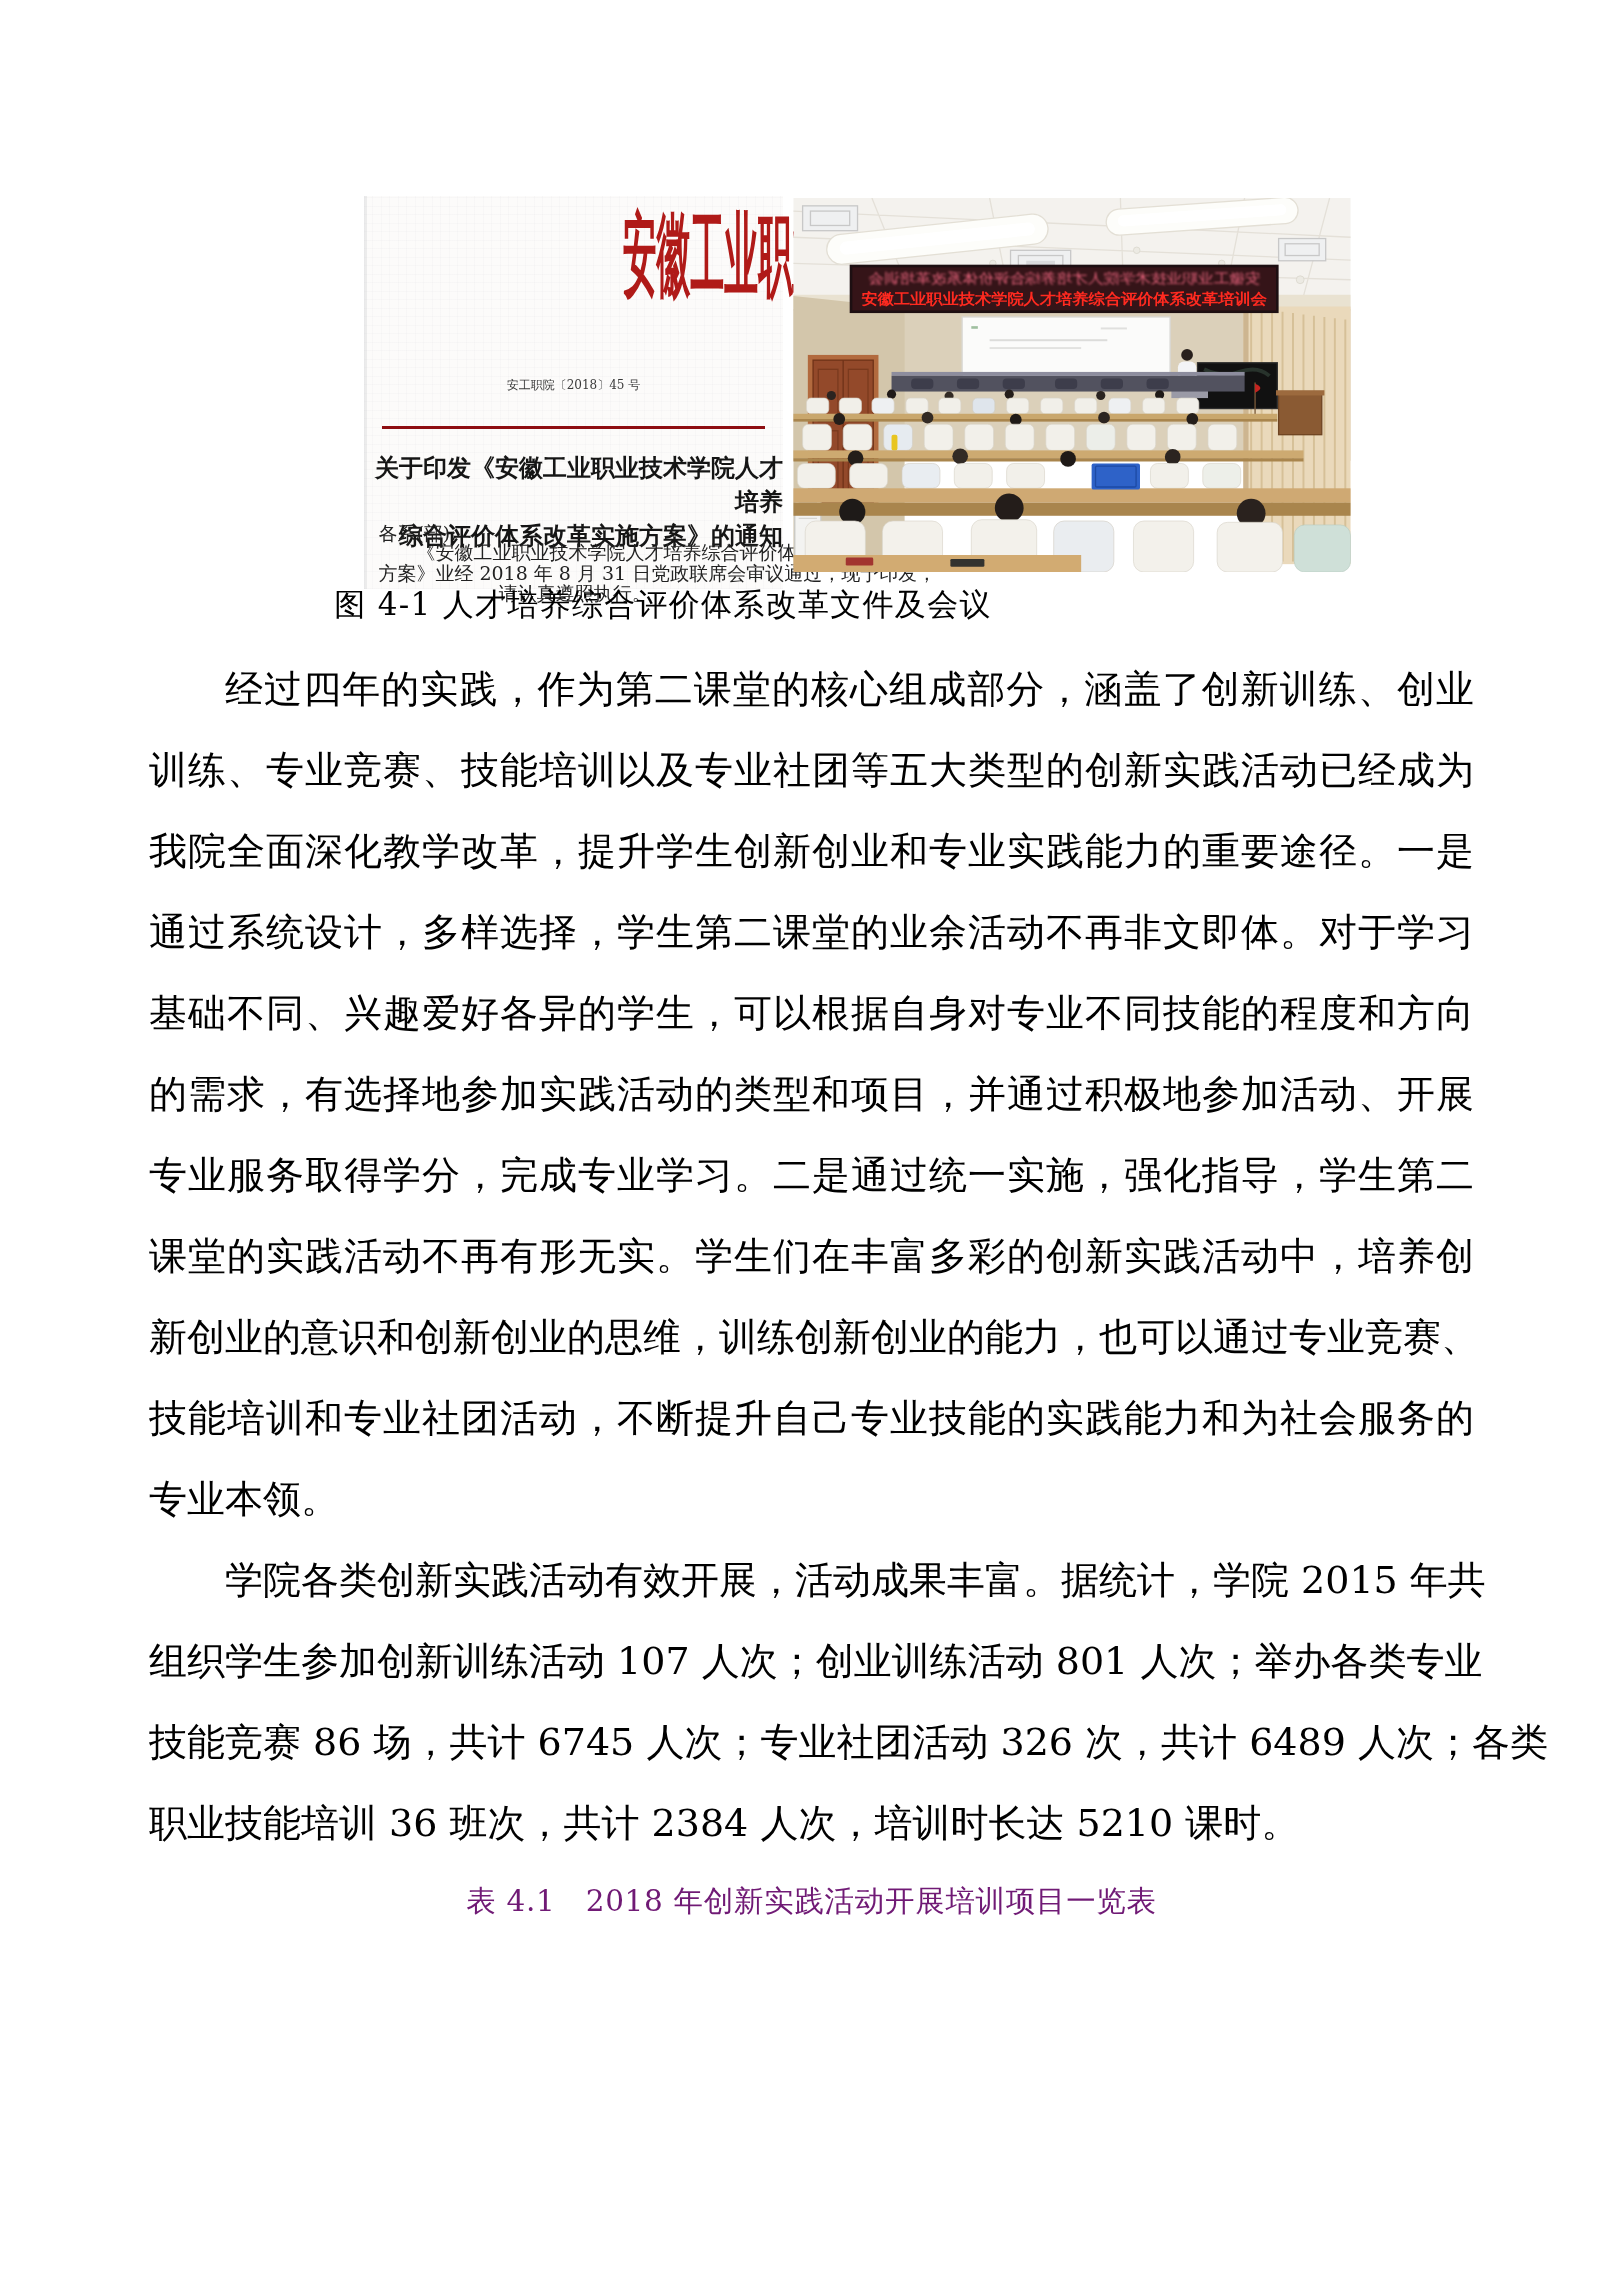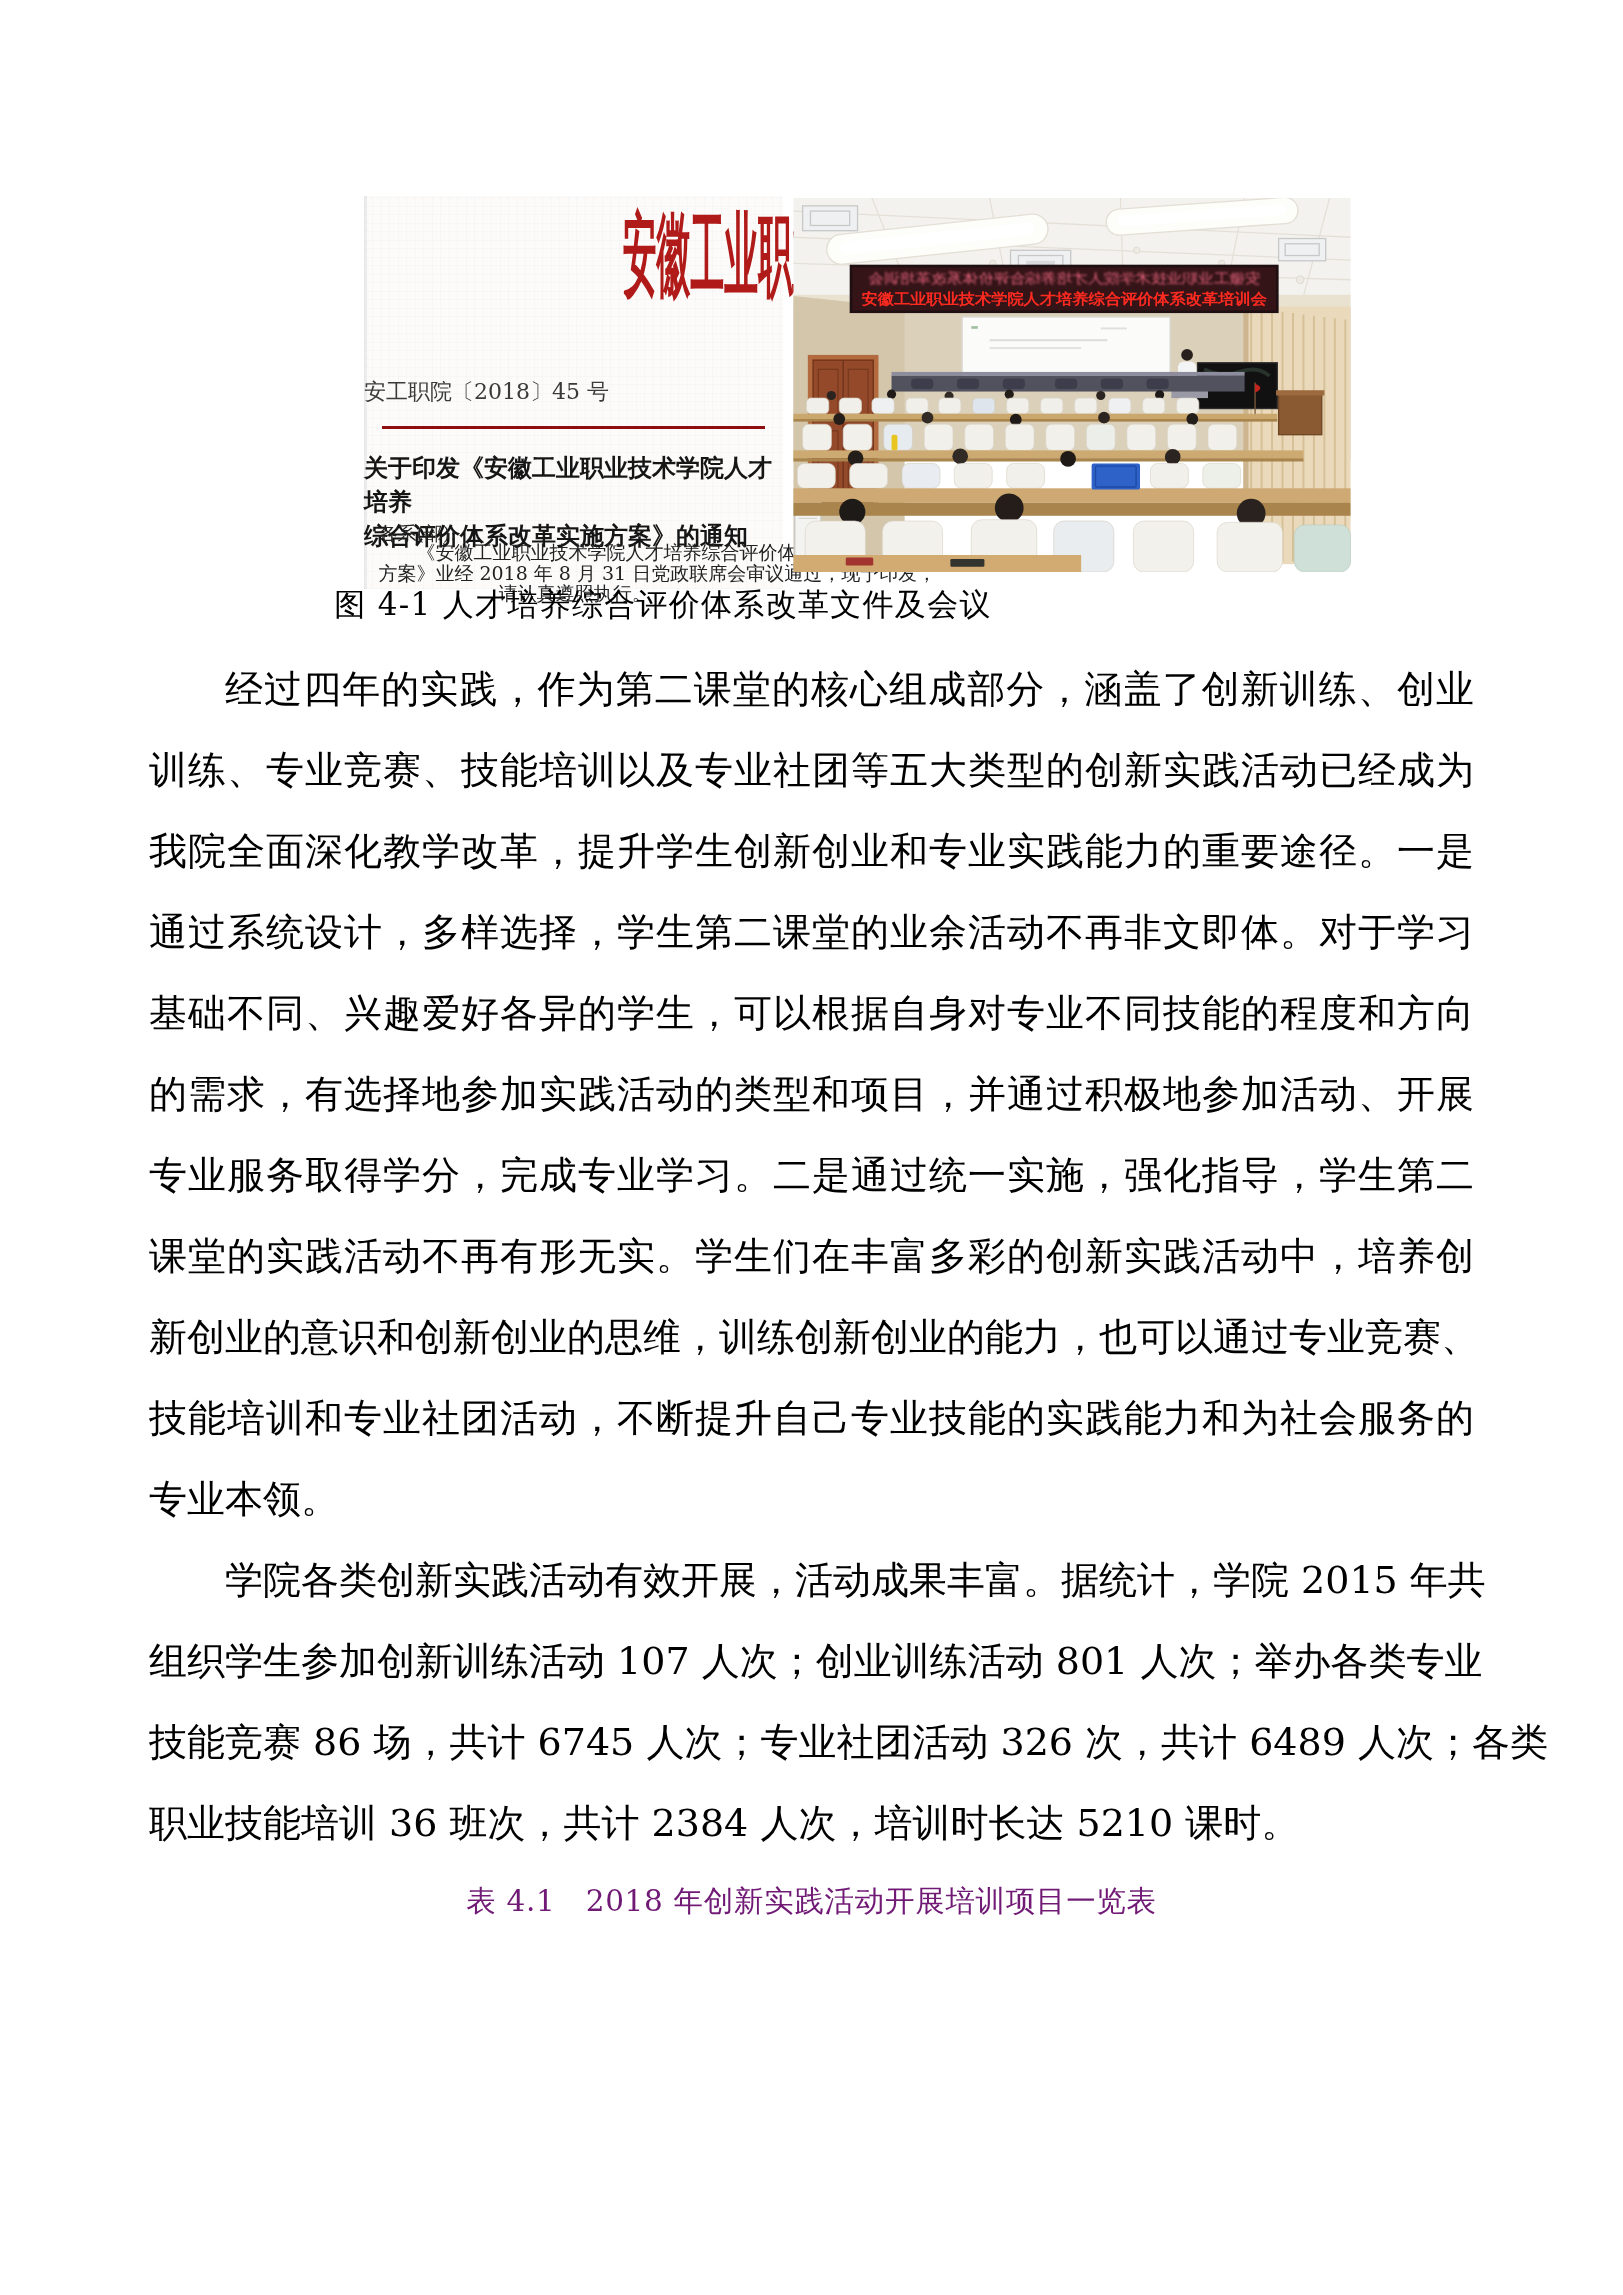--- a/index.html
+++ b/index.html
@@ -15,23 +15,23 @@
     background-image:
       repeating-linear-gradient(0deg, rgba(190,190,200,.07) 0 0.7px, transparent 0.7px 8.5px),
       repeating-linear-gradient(90deg, rgba(190,190,200,.07) 0 0.7px, transparent 0.7px 8.5px),
       linear-gradient(90deg,#ececec 0 3.3px,#fcfbfa 3.3px);
   }
   .doc-title{position:absolute;top:11.8px;left:0;width:100%;text-align:center;white-space:nowrap;}
   .doc-title span{
     display:inline-block;font-size:77px;font-weight:bold;color:#b01a18;
     transform:scale(.44,1.18);transform-origin:center top;line-height:79px;letter-spacing:0;
   }
-  .doc-no{position:absolute;top:181px;left:0;width:100%;text-align:left;font-size:22px;color:#3a3a3a;}
+  .doc-no{position:absolute;top:181px;left:0;width:100%;text-align:center;font-size:12px;color:#3a3a3a;}
   .doc-rule{position:absolute;top:230px;left:18.3px;right:18.3px;height:2.6px;background:#8e0e12;}
-  .doc-subject{position:absolute;top:255px;left:0;width:100%;text-align:left;
+  .doc-subject{position:absolute;top:255px;left:0;width:100%;text-align:right;
     font-size:24px;font-weight:bold;line-height:34px;color:#151515;}
   .doc-salutation{position:absolute;top:325px;left:14.4px;font-size:19px;color:#222;}
   .doc-body-line{position:absolute;left:14.4px;right:11.8px;font-size:19px;line-height:20px;color:#222;white-space:nowrap;}
   .doc-b1{top:346px;text-indent:2em;}
   .doc-b2{top:367px;}
   .doc-b3{top:387px;text-align:center;}
   .photo{position:absolute;left:793px;top:198px;width:558px;height:374px;display:block;}
   .fig-caption{
     position:absolute;left:0;top:584px;width:1326px;text-align:center;
     font-size:31px;color:#000;letter-spacing:1.3px;

